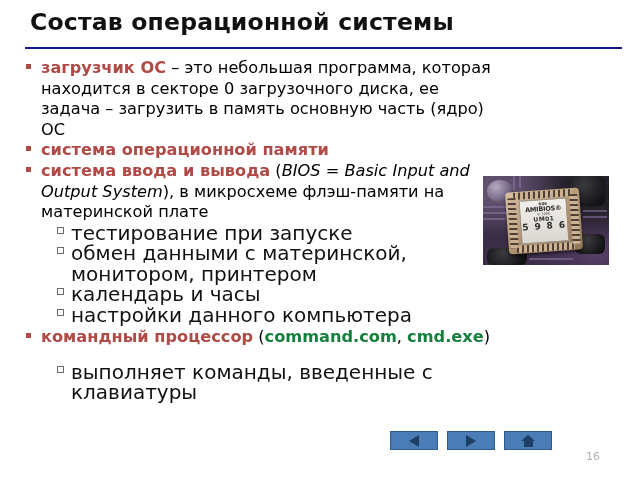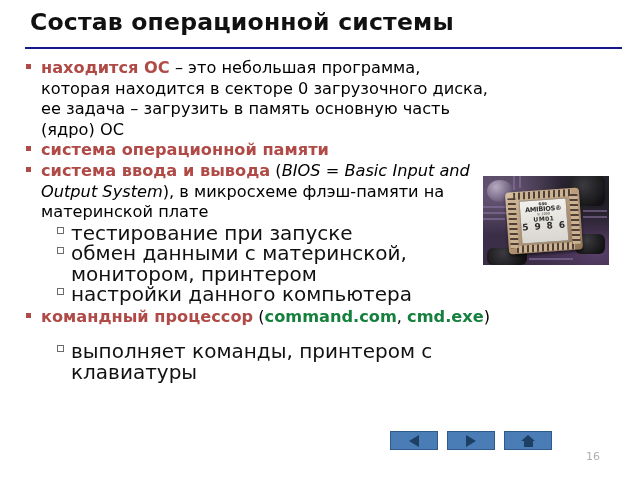--- a/index.html
+++ b/index.html
@@ -253,21 +253,21 @@
 
 <div class="slide">
 
   <div class="title">Состав операционной системы</div>
   <div class="title-rule"></div>
 
   <div class="body-area">
 
     <div class="lvl1">
       <span class="marker"></span>
-      <span class="lvl1-text"><span class="kw">находится ОС</span><span> – это небольшая программа, которая находится в секторе 0 загрузочного диска, ее задача – загрузить в память основную часть (ядро) ОС</span></span>
+      <span class="lvl1-text"><span class="kw">загрузчик ОС</span><span> – это небольшая программа, которая находится в секторе 0 загрузочного диска, ее задача – загрузить в память основную часть (ядро) ОС</span></span>
     </div>
 
     <div class="lvl1">
       <span class="marker"></span>
       <span class="lvl1-text"><span class="kw">система операционной памяти</span></span>
     </div>
 
     <div class="lvl1">
       <span class="marker"></span>
       <span class="lvl1-text"><span class="kw">система ввода и вывода</span><span> (</span><span class="ital">BIOS = Basic Input and Output System</span><span>), в микросхеме флэш-памяти на материнской плате</span></span>
@@ -279,34 +279,35 @@
     </div>
     <div class="lvl2">
       <span class="marker-sq"></span>
     </div>
     <div class="lvl2">
       <span class="marker-sq"></span>
       <span>обмен данными с материнской, монитором, принтером</span>
     </div>
     <div class="lvl2">
       <span class="marker-sq"></span>
+      <span>календарь и часы</span>
     </div>
     <div class="lvl2">
       <span class="marker-sq"></span>
       <span>настройки данного компьютера</span>
     </div>
 
     <div class="lvl1" style="margin-top:2px;">
       <span class="marker"></span>
       <span class="lvl1-text"><span class="kw">командный процессор</span><span> (</span><span class="bk">command.com</span><span>, </span><span class="bk">cmd.exe</span><span>)</span></span>
     </div>
 
     <div class="lvl2" style="margin-top:14px;">
       <span class="marker-sq"></span>
-      <span>выполняет команды, принтером с клавиатуры</span>
+      <span>выполняет команды, введенные с клавиатуры</span>
     </div>
 
   </div>
 
   <div class="pic">
     <div class="pcb"></div>
 
     <div class="cap" style="left:4px;  top:4px;  width:26px; height:22px;"></div>
     <div class="dark-blob" style="left:86px; top:0px;  width:36px; height:30px;"></div>
     <div class="dark-blob" style="left:92px; top:58px; width:30px; height:20px;"></div>

